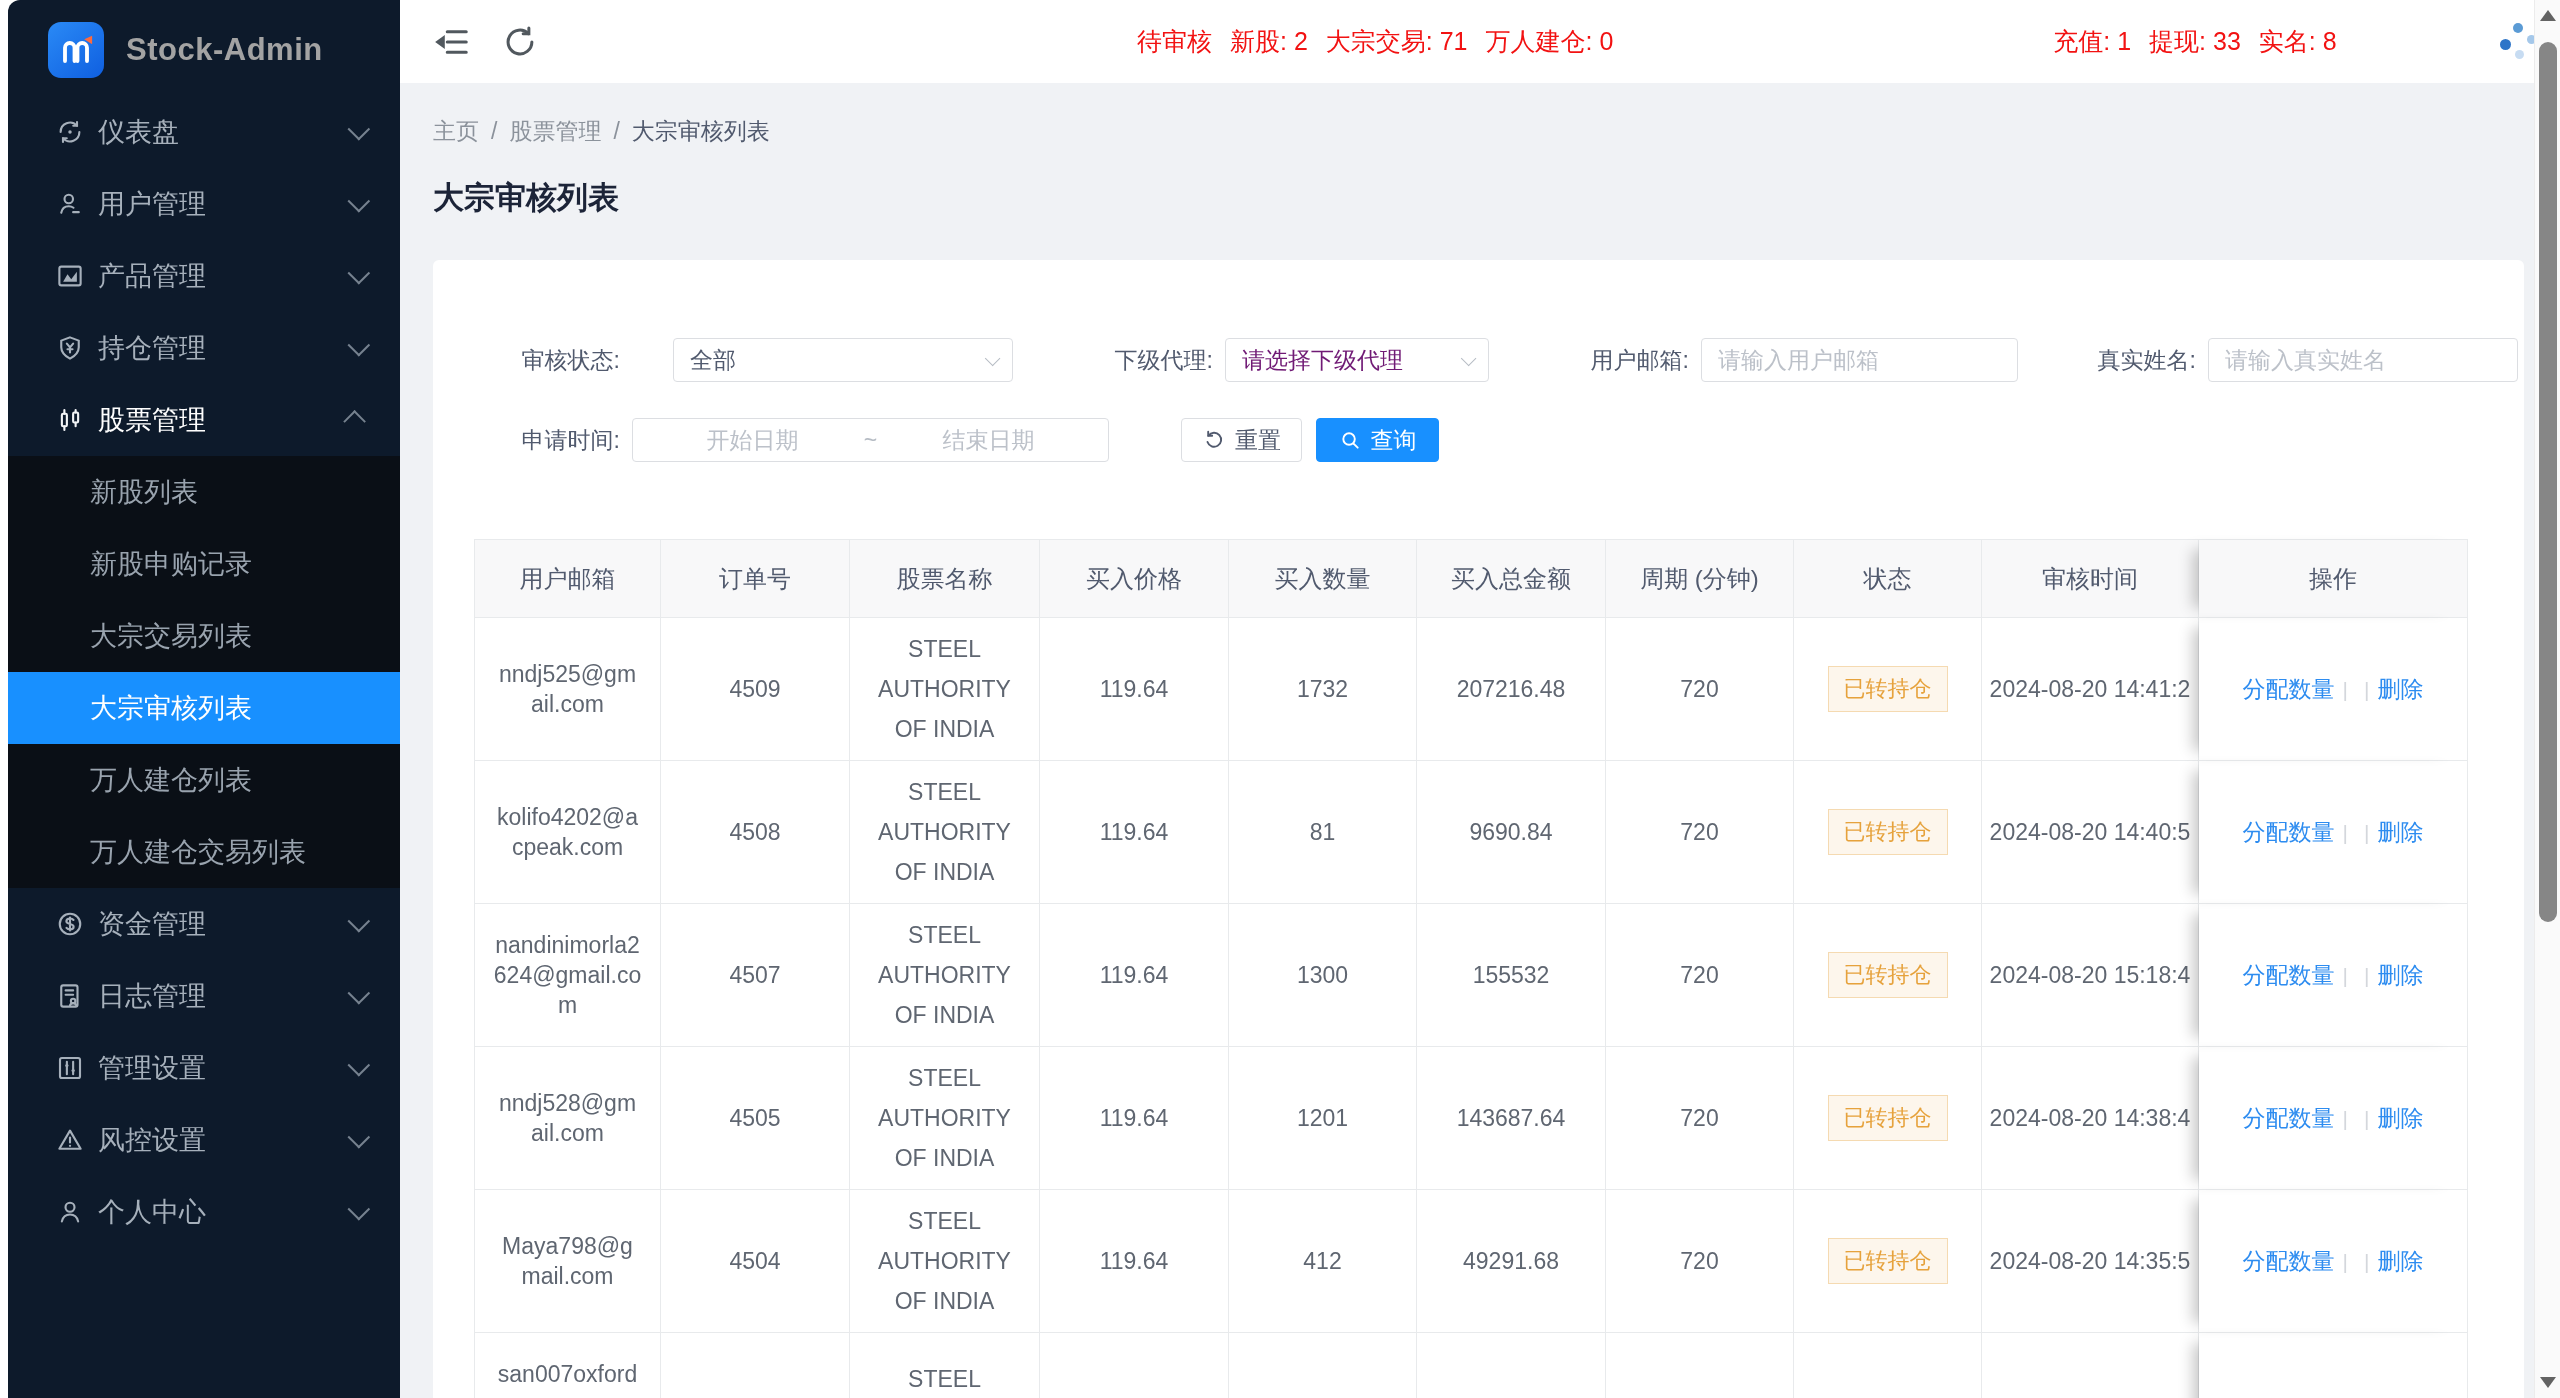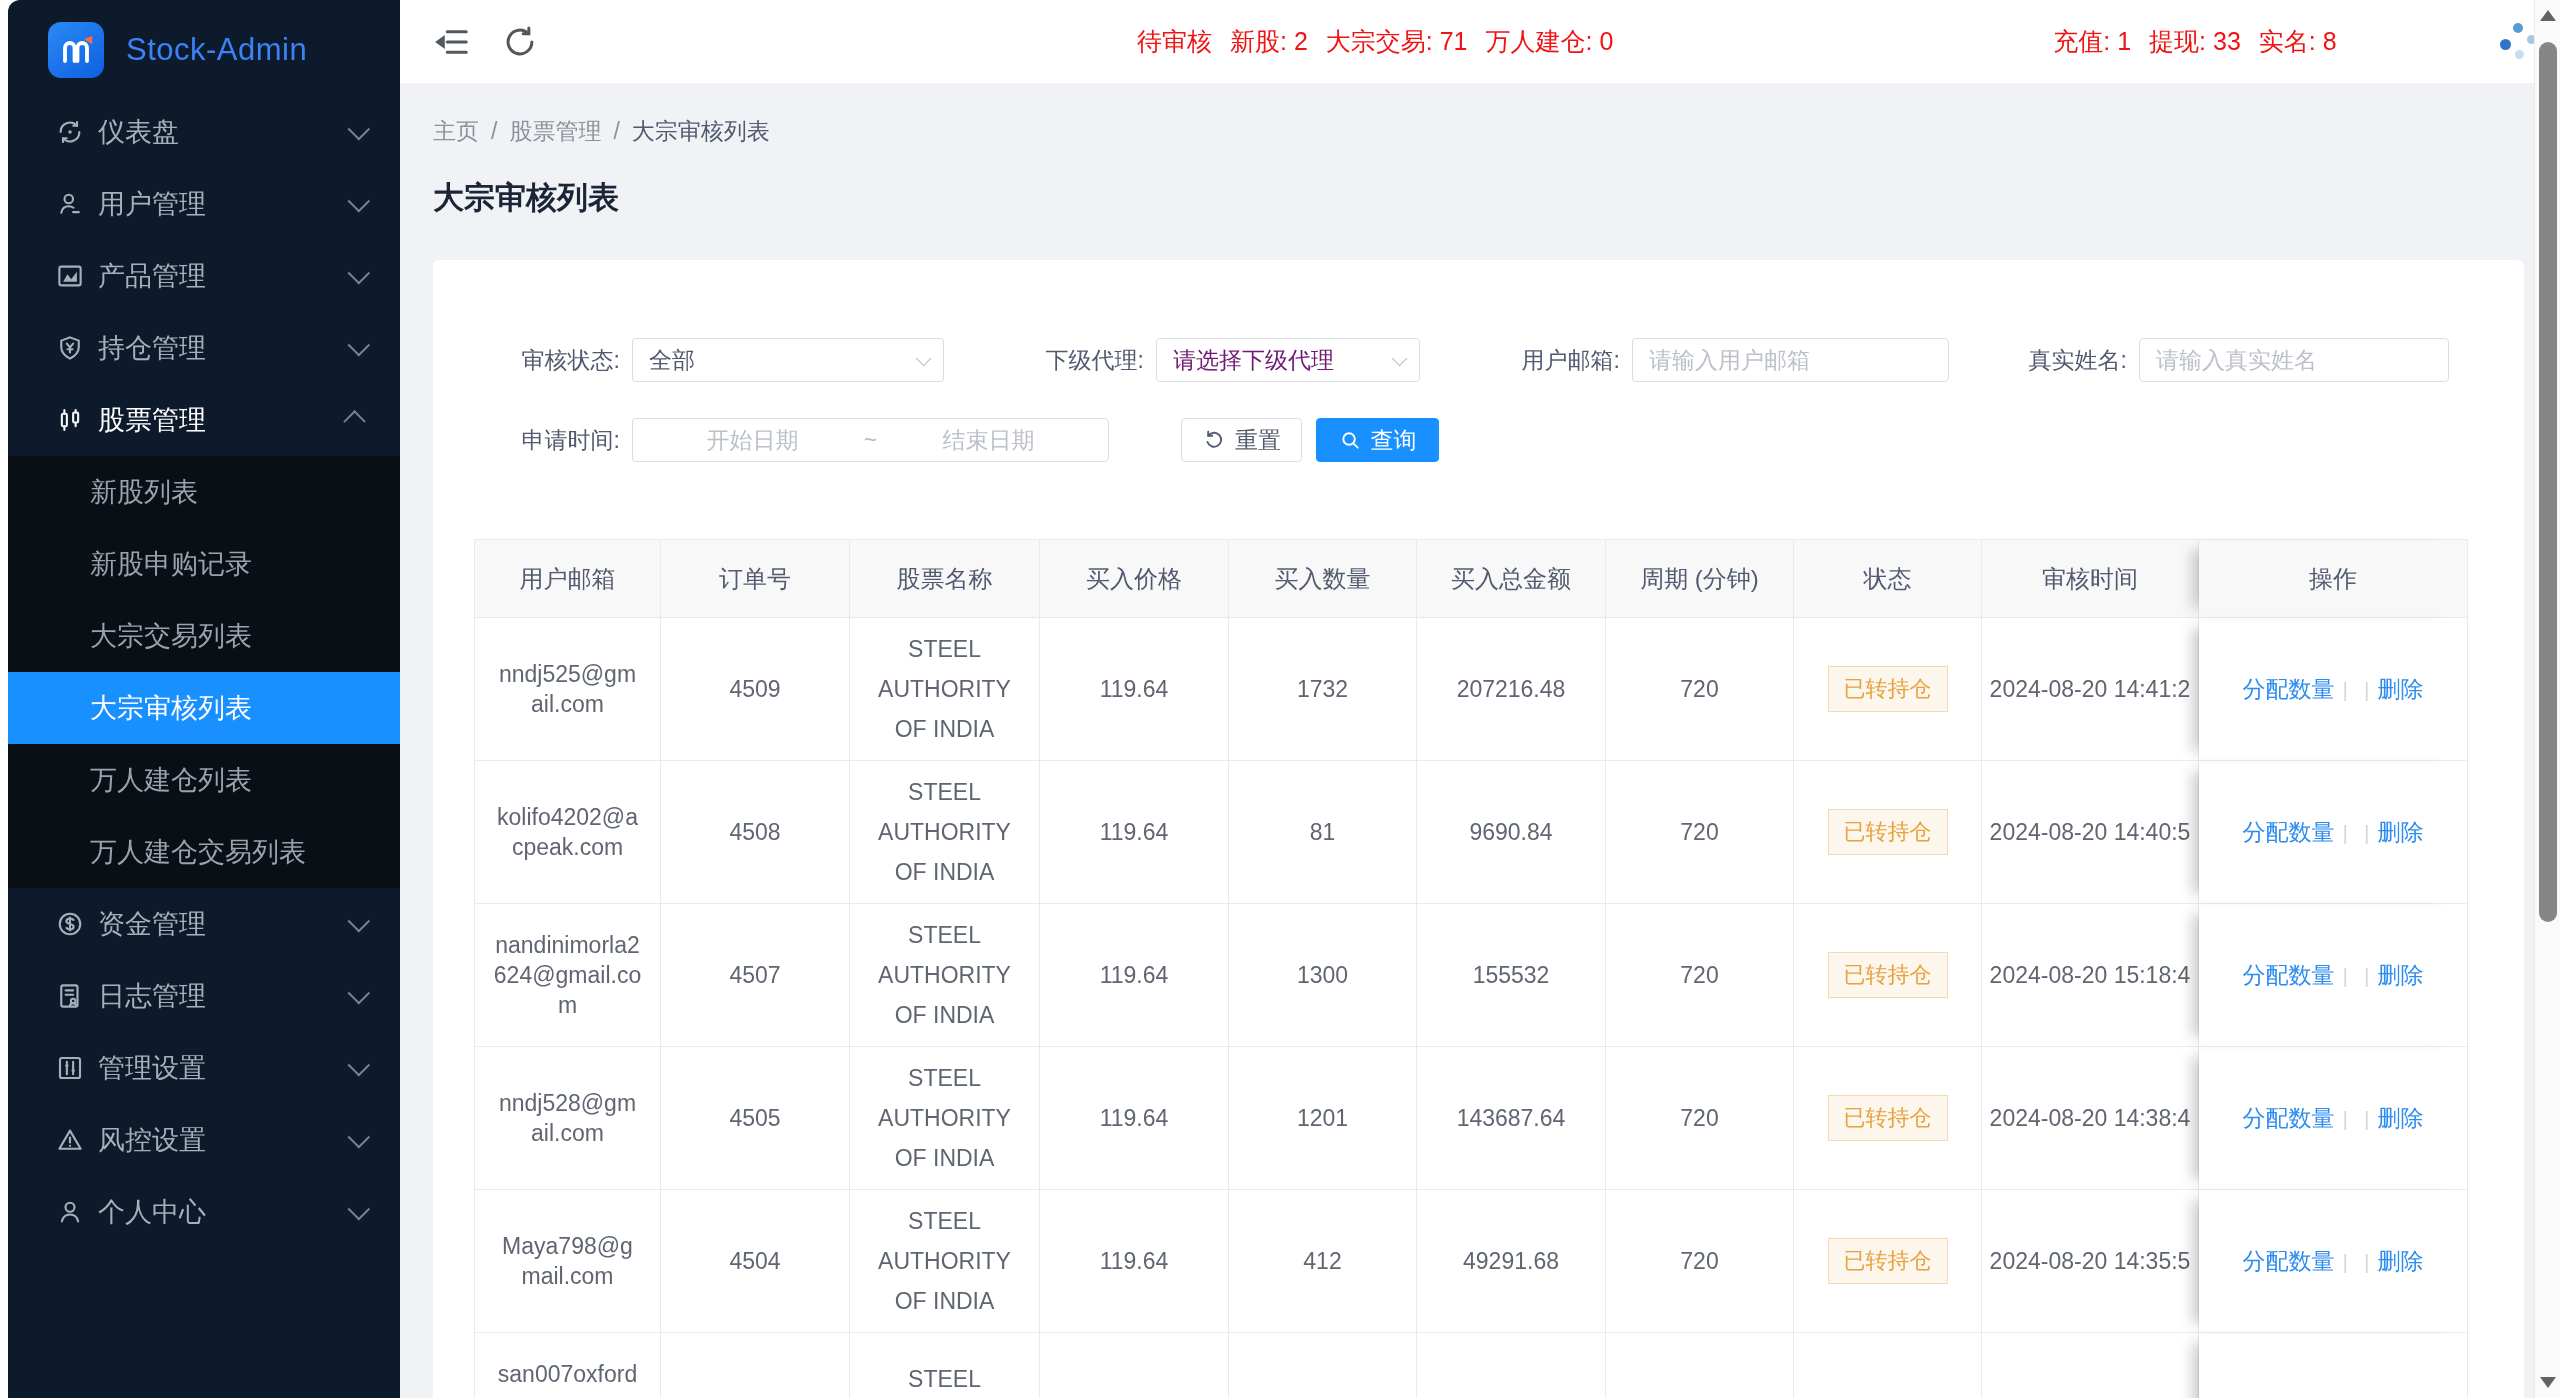--- a/index.html
+++ b/index.html
@@ -7,21 +7,21 @@
     font-family:"Liberation Sans","DejaVu Sans",sans-serif; background:#fff; }
   .app { display:flex; width:2560px; height:1398px; }
 
   
   .sidebar { width:400px; flex:0 0 400px; background:#fff; padding-left:8px; }
   .sidebar-inner { width:392px; height:100%; background:#0d1a2b; border-radius:12px 0 0 0; overflow:hidden; }
   .logo { height:100px; display:flex; align-items:center; padding-left:40px; }
   .logo-icon { width:56px; height:56px; border-radius:13px;
     background:linear-gradient(140deg,#2a8af6,#0f5fe0); position:relative; flex:0 0 56px; }
   .logo-icon svg { position:absolute; left:6px; top:6px; }
-  .logo-text { color:#3b82f6; font-size:31px; font-weight:normal; margin-left:22px; letter-spacing:.5px; }
+  .logo-text { color:#a3a3a3; font-size:31px; font-weight:bold; margin-left:22px; letter-spacing:.5px; }
   .nav { margin-top:-4px; }
   .nav-item { height:72px; display:flex; align-items:center; padding:0 36px 0 46px;
     color:#a6b0bb; font-size:27px; cursor:pointer; }
   .nav-item.parent-active { color:#fefefe; }
   .nicon { width:32px; height:32px; margin-right:12px; display:inline-flex; align-items:center; justify-content:center; }
   .nicon svg { width:30px; height:30px; }
   .chev { margin-left:auto; width:16px; height:16px; border-right:2px solid #76828f;
     border-bottom:2px solid #76828f; transform:rotate(45deg) translateY(-4px); }
   .chev.up { transform:rotate(225deg) translateY(-2px); }
   .submenu { background:#0a0f16; }
@@ -53,21 +53,21 @@
 
   .card { margin-top:43px; background:#fff; border-radius:6px; height:1400px; padding-top:78px; }
 
   
   .f-row { display:flex; align-items:center; margin-left:75px; height:44px; }
   .f-row + .f-row { margin-top:36px; }
   .f-label { width:112px; text-align:right; font-size:23px; color:#515a6e; margin-right:12px; white-space:nowrap; }
   .ctrl { height:44px; border:1px solid #dcdee2; border-radius:4px; background:#fff;
     font-size:23px; color:#515a6e; display:flex; align-items:center; }
   .select { justify-content:space-between; padding:0 16px; cursor:pointer; }
-  .sel-status { width:312px; }
+  .sel-status { width:340px;margin-left:41px; }
   .sel-agent { width:264px; }
   .placeholder { color:#701a75; }
   .sel-arrow { width:11px; height:11px; border-right:1.5px solid #b6bcc4;
     border-bottom:1.5px solid #b6bcc4; transform:rotate(45deg) translateY(-3px); }
   .inp { padding:0 16px;justify-content:center; }
   .inp input { border:none; outline:none; font-size:23px; color:#515a6e; width:100%;
     font-family:inherit; background:transparent; }
   .inp input::placeholder { color:#bcc1c9; }
   .inp-email { width:317px; }
   .inp-name { width:310px; }

